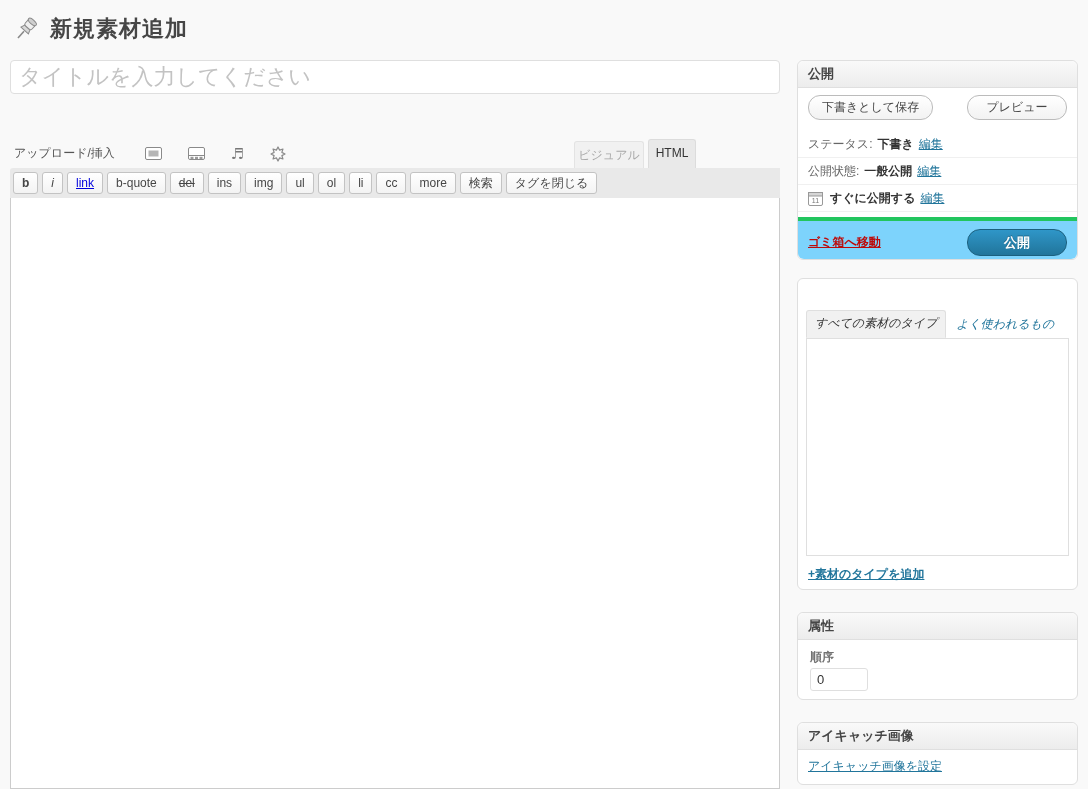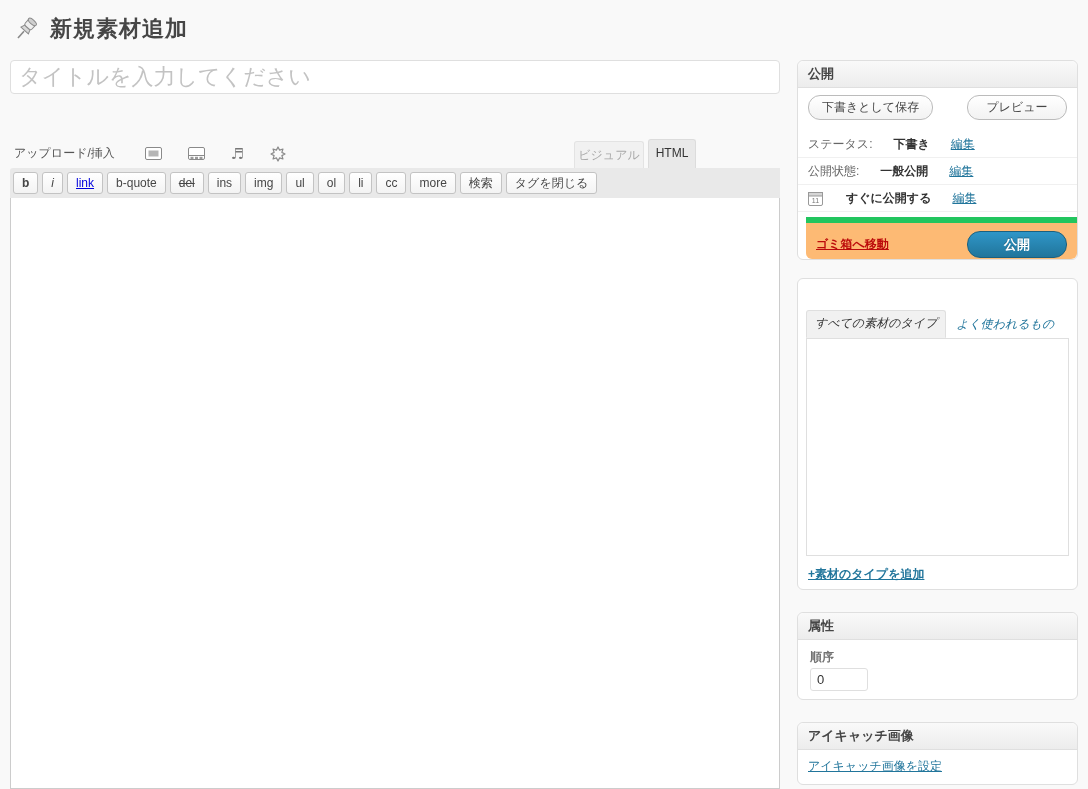--- a/index.html
+++ b/index.html
@@ -84,29 +84,29 @@
   .pill-btn {
     height:25px; border:1px solid #bbb; border-radius:12px;
     background:linear-gradient(#ffffff,#f2f2f2);
     font-size:12px; color:#464646; padding:0 13px; cursor:pointer;
     font-family:"Liberation Sans","DejaVu Sans",sans-serif;
   }
   .save-draft { position:absolute; left:10px; top:0; }
   .preview-btn { position:absolute; right:10px; top:0; width:100px; }
   .misc-rows { position:absolute; left:0; right:0; top:70px; }
   .misc-row {
-    height:27px; display:flex; align-items:center; gap:21px;
+    height:27px; display:flex; align-items:center; gap:5px;
     padding:0 10px; font-size:12px; color:#666; border-bottom:1px solid #f0f0f0;
   }
   .misc-row b { color:#333; }
   .edit-link { color:#21759b; text-decoration:underline; font-size:12px; cursor:pointer; }
   .cal-icon { line-height:0; margin-right:2px; }
   .major-actions {
-    position:absolute; left:8px; right:0; bottom:0; height:42px;
-    background:#fdba74; border-top:6px solid #22c55e; border-radius:0 0 6px 6px;
+    position:absolute; left:0; right:0; bottom:0; height:42px;
+    background:#7dd3fc; border-top:4px solid #22c55e; border-radius:0 0 6px 6px;
   }
   .trash-link {
     position:absolute; left:10px; top:13px; font-size:12px; font-weight:bold;
     color:#bc0b0b; text-decoration:underline; cursor:pointer;
   }
   .publish-btn {
     position:absolute; right:10px; top:8px; width:100px; height:27px;
     border:1px solid #1b607f; border-radius:13px;
     background:linear-gradient(#2f96c8,#21759b);
     color:#fff; font-size:13px; font-weight:bold; cursor:pointer;

